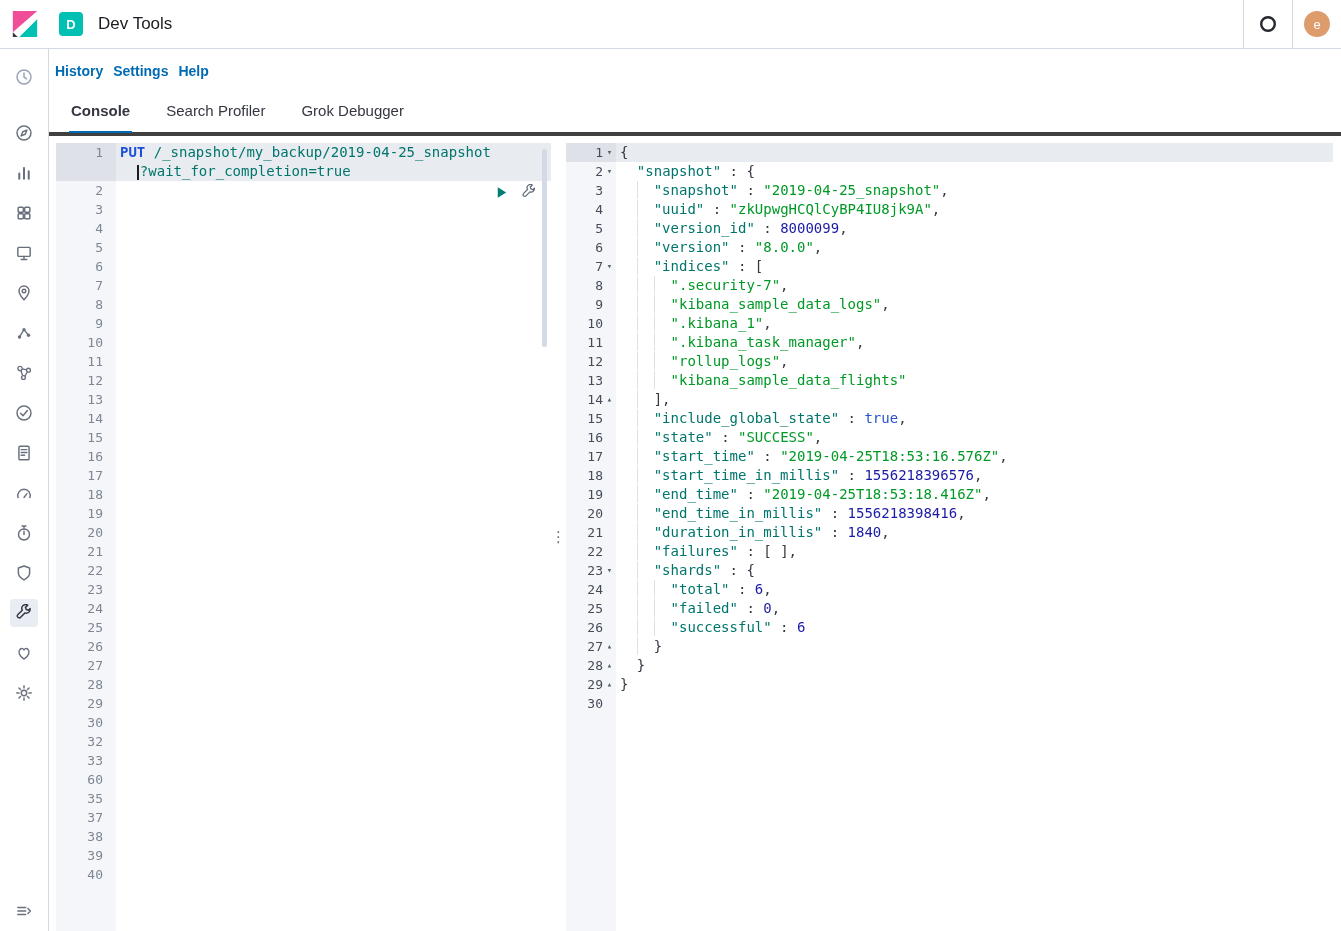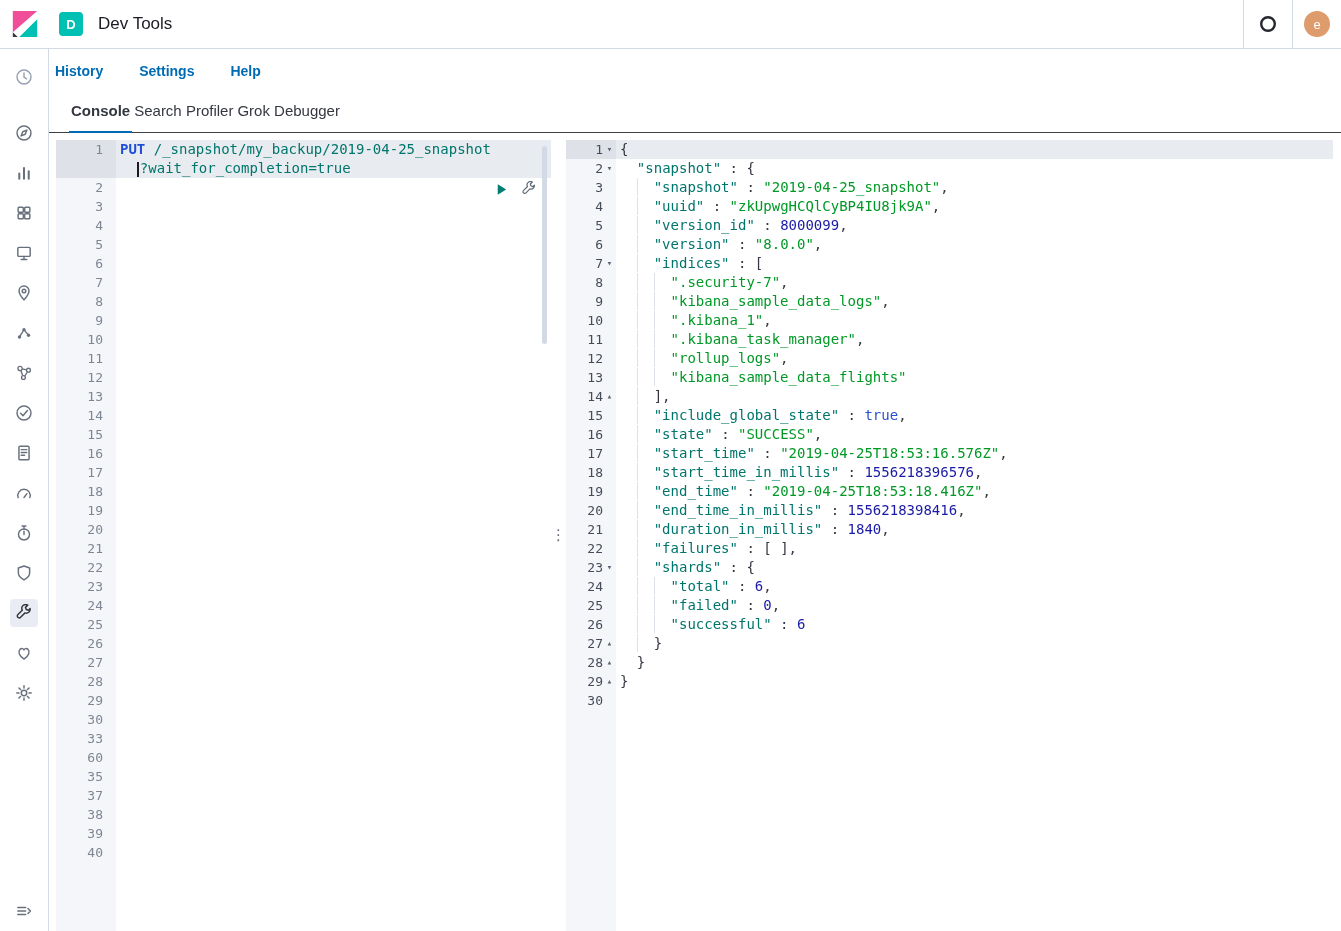--- a/index.html
+++ b/index.html
@@ -25,23 +25,23 @@
   .rail{width:49px;flex:none;border-right:1px solid #D3DAE6;display:flex;
     flex-direction:column;align-items:center;padding-top:8px}
   .rail-btn{width:28px;height:28px;margin:6px 0;display:flex;align-items:center;
     justify-content:center;border-radius:4px;color:#69707D}
   .rail-btn.recent{color:#98A2B3;margin-bottom:22px}
   .rail-btn.active{background:#E9EDF3;color:#343741}
   .rail-btn.collapse{margin-top:auto;margin-bottom:6px}
   .rail-btn svg{display:block}
 
   .main{flex:1;display:flex;flex-direction:column;min-width:0}
-  .menu-row{display:flex;gap:36px;padding:14px 0 10px 6px}
+  .menu-row{display:flex;gap:10px;padding:14px 0 10px 6px}
   .menu-link{color:#006BB4;font-weight:600;font-size:14px}
-  .tabs{display:flex;padding-left:20px;border-bottom:1px solid #404040}
+  .tabs{display:flex;gap:32px;padding-left:20px;border-bottom:4px solid #404040}
   .tab{padding:13px 2px;font-size:15px;color:#343741;position:relative}
   .tab.active{font-weight:600}
   .tab.active::after{content:'';position:absolute;left:0;right:0;bottom:-1px;height:2px;background:#006BB4}
 
   
   .editors{flex:1;display:flex;padding:7px 8px 0 7px;overflow:hidden;
     font-family:"DejaVu Sans Mono",monospace;font-size:14px;line-height:19px}
   .pane{height:100%;overflow:hidden;position:relative}
   .pane.request{width:495px;flex:none;background:linear-gradient(to right,#F4F6F9 60px,#fff 60px)}
   .pane.response{flex:1;background:linear-gradient(to right,#F4F6F9 50px,#fff 50px)}
@@ -246,20 +246,21 @@
             <div class="crow"><span class="gut"><span class="lnum">21</span></span><span class="codecell"></span></div>
             <div class="crow"><span class="gut"><span class="lnum">22</span></span><span class="codecell"></span></div>
             <div class="crow"><span class="gut"><span class="lnum">23</span></span><span class="codecell"></span></div>
             <div class="crow"><span class="gut"><span class="lnum">24</span></span><span class="codecell"></span></div>
             <div class="crow"><span class="gut"><span class="lnum">25</span></span><span class="codecell"></span></div>
             <div class="crow"><span class="gut"><span class="lnum">26</span></span><span class="codecell"></span></div>
             <div class="crow"><span class="gut"><span class="lnum">27</span></span><span class="codecell"></span></div>
             <div class="crow"><span class="gut"><span class="lnum">28</span></span><span class="codecell"></span></div>
             <div class="crow"><span class="gut"><span class="lnum">29</span></span><span class="codecell"></span></div>
             <div class="crow"><span class="gut"><span class="lnum">30</span></span><span class="codecell"></span></div>
+            <div class="crow"><span class="gut"><span class="lnum">32</span></span><span class="codecell"></span></div>
             <div class="crow"><span class="gut"><span class="lnum">33</span></span><span class="codecell"></span></div>
             <div class="crow"><span class="gut"><span class="lnum">60</span></span><span class="codecell"></span></div>
             <div class="crow"><span class="gut"><span class="lnum">35</span></span><span class="codecell"></span></div>
             <div class="crow"><span class="gut"><span class="lnum">37</span></span><span class="codecell"></span></div>
             <div class="crow"><span class="gut"><span class="lnum">38</span></span><span class="codecell"></span></div>
             <div class="crow"><span class="gut"><span class="lnum">39</span></span><span class="codecell"></span></div>
             <div class="crow"><span class="gut"><span class="lnum">40</span></span><span class="codecell"></span></div>
           </div>
         <div class="req-actions">
           <button class="icon-btn">

